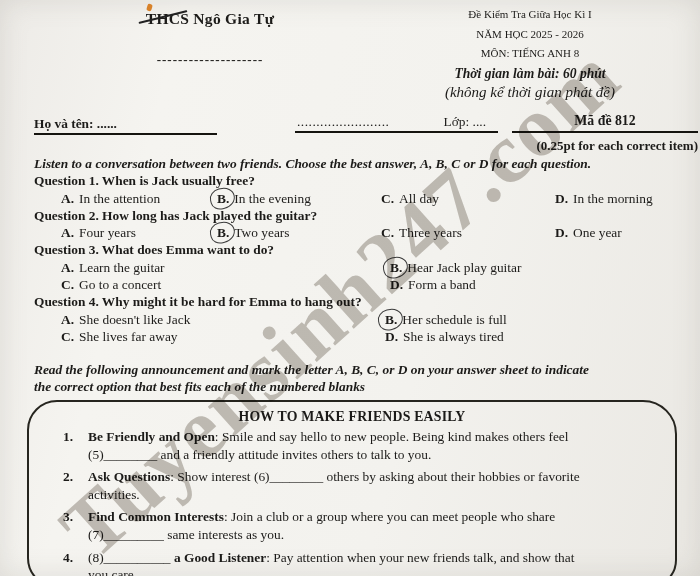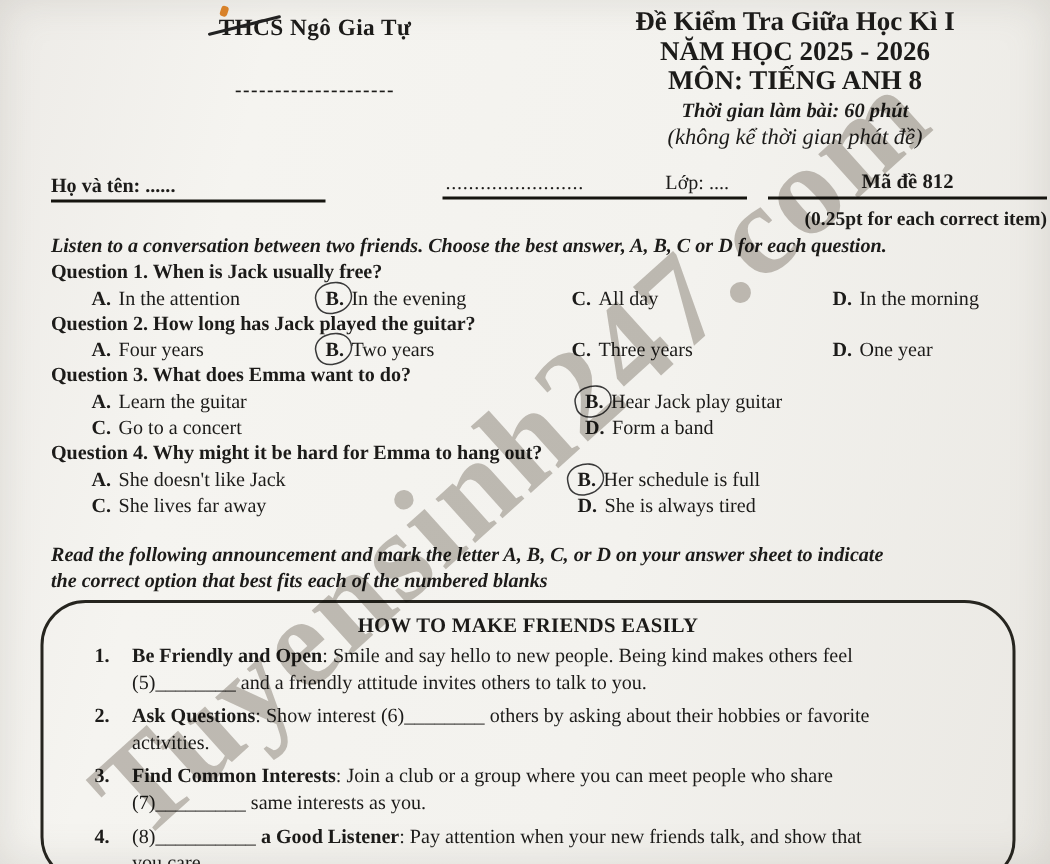--- a/index.html
+++ b/index.html
@@ -25,21 +25,21 @@
     mix-blend-mode:multiply;
     z-index:5;pointer-events:none;white-space:nowrap;
   }
   
   .hdr-left{left:108px;top:10px;width:204px;text-align:center;}
   .school{font-weight:bold;font-size:15.5px;letter-spacing:.3px;}
   .dashes{margin-top:24px;font-weight:bold;letter-spacing:1px;font-size:13px;}
   .pen-stroke{left:138px;top:16px;width:50px;height:2.4px;background:#222;transform:rotate(-14deg);border-radius:2px;}
   .pen-dot{left:147px;top:4px;width:5px;height:7px;background:#d8822a;border-radius:2px;transform:rotate(18deg);}
   .hdr-right{left:370px;top:5px;width:320px;text-align:center;line-height:19.5px;}
-  .hdr-title{font-weight:bold;font-size:18px;}
+  .hdr-title{font-weight:normal;font-size:11px;}
   .hdr-time{font-style:italic;font-weight:bold;font-size:13.6px;}
   .hdr-note{font-style:italic;font-size:15px;}
   
   .u{border-bottom:2.4px solid #15140f;}
   .info-name{left:34px;top:116px;width:183px;font-weight:bold;padding-bottom:1px;}
   .info-mid{left:295px;top:114px;width:203px;display:flex;justify-content:space-between;padding:0 12px 1px 2px;box-sizing:border-box;}
   .info-dots{letter-spacing:.5px;}
   .info-class{font-weight:normal;}
   .info-code{left:512px;top:113px;width:186px;text-align:center;font-weight:bold;font-size:13.8px;padding-bottom:2px;}
   .scoring{left:488px;top:138px;width:210px;text-align:right;font-weight:bold;font-size:13px;}

